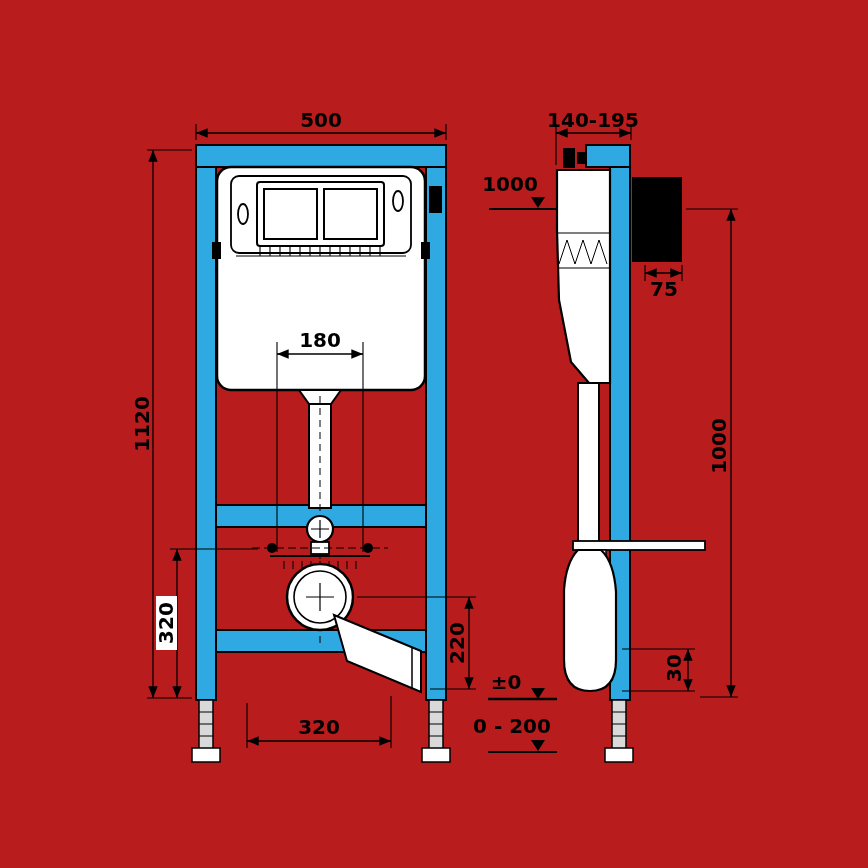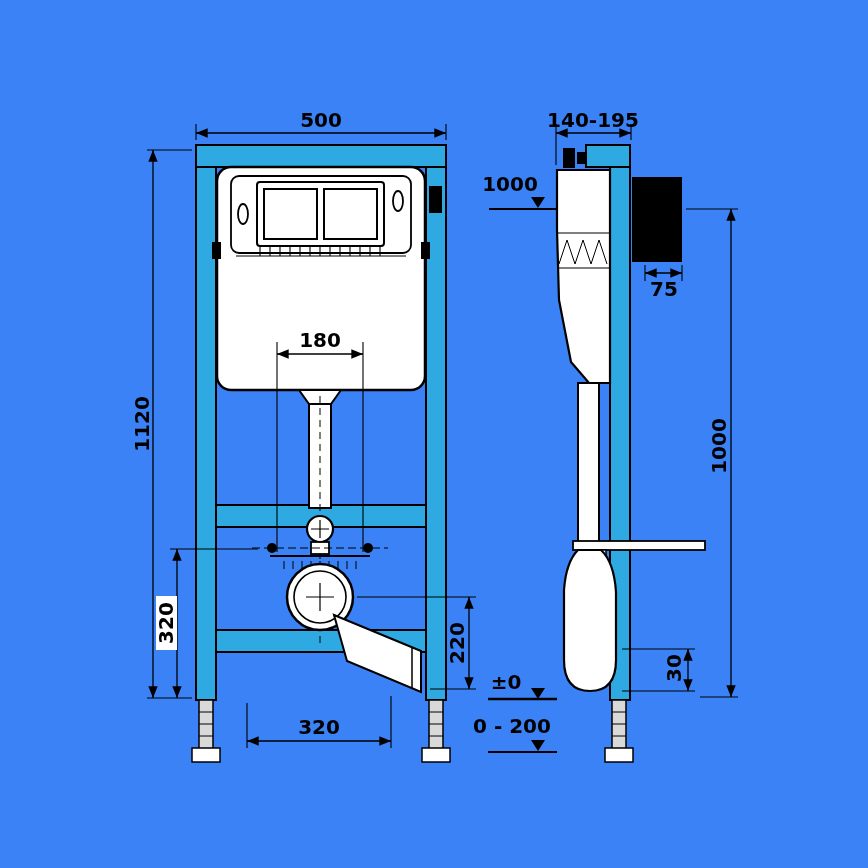--- a/index.html
+++ b/index.html
@@ -1,16 +1,16 @@
 <!DOCTYPE html>
 <html style="--frame-blue: #2FA9E1; --foot-gray: #D9D9D9;"><head>
 <meta charset="utf-8">
 <style>
   html,body{margin:0;padding:0;background:#fff;}
-  .canvas{position:relative;width:868px;height:868px;background:#3b82f6;overflow:hidden;}
+  .canvas{position:relative;width:868px;height:868px;background:#b91c1c;overflow:hidden;}
   svg{position:absolute;left:0;top:0;}
   .frame{fill:var(--frame-blue,#2FA9E1);stroke:#000;stroke-width:2;}
   .part{fill:#fff;stroke:#000;}
   .blk{fill:#000;stroke:none;}
   .dim{stroke:#000;stroke-width:1.3;fill:none;}
   .ext{stroke:#000;stroke-width:1.1;fill:none;}
   .thin{stroke:#000;fill:none;}
   .gray{fill:var(--foot-gray,#D9D9D9);stroke:#000;stroke-width:1.5;}
   text{font-family:"DejaVu Sans","Liberation Sans",sans-serif;font-weight:bold;fill:#000;font-size:20px;}
 </style>

